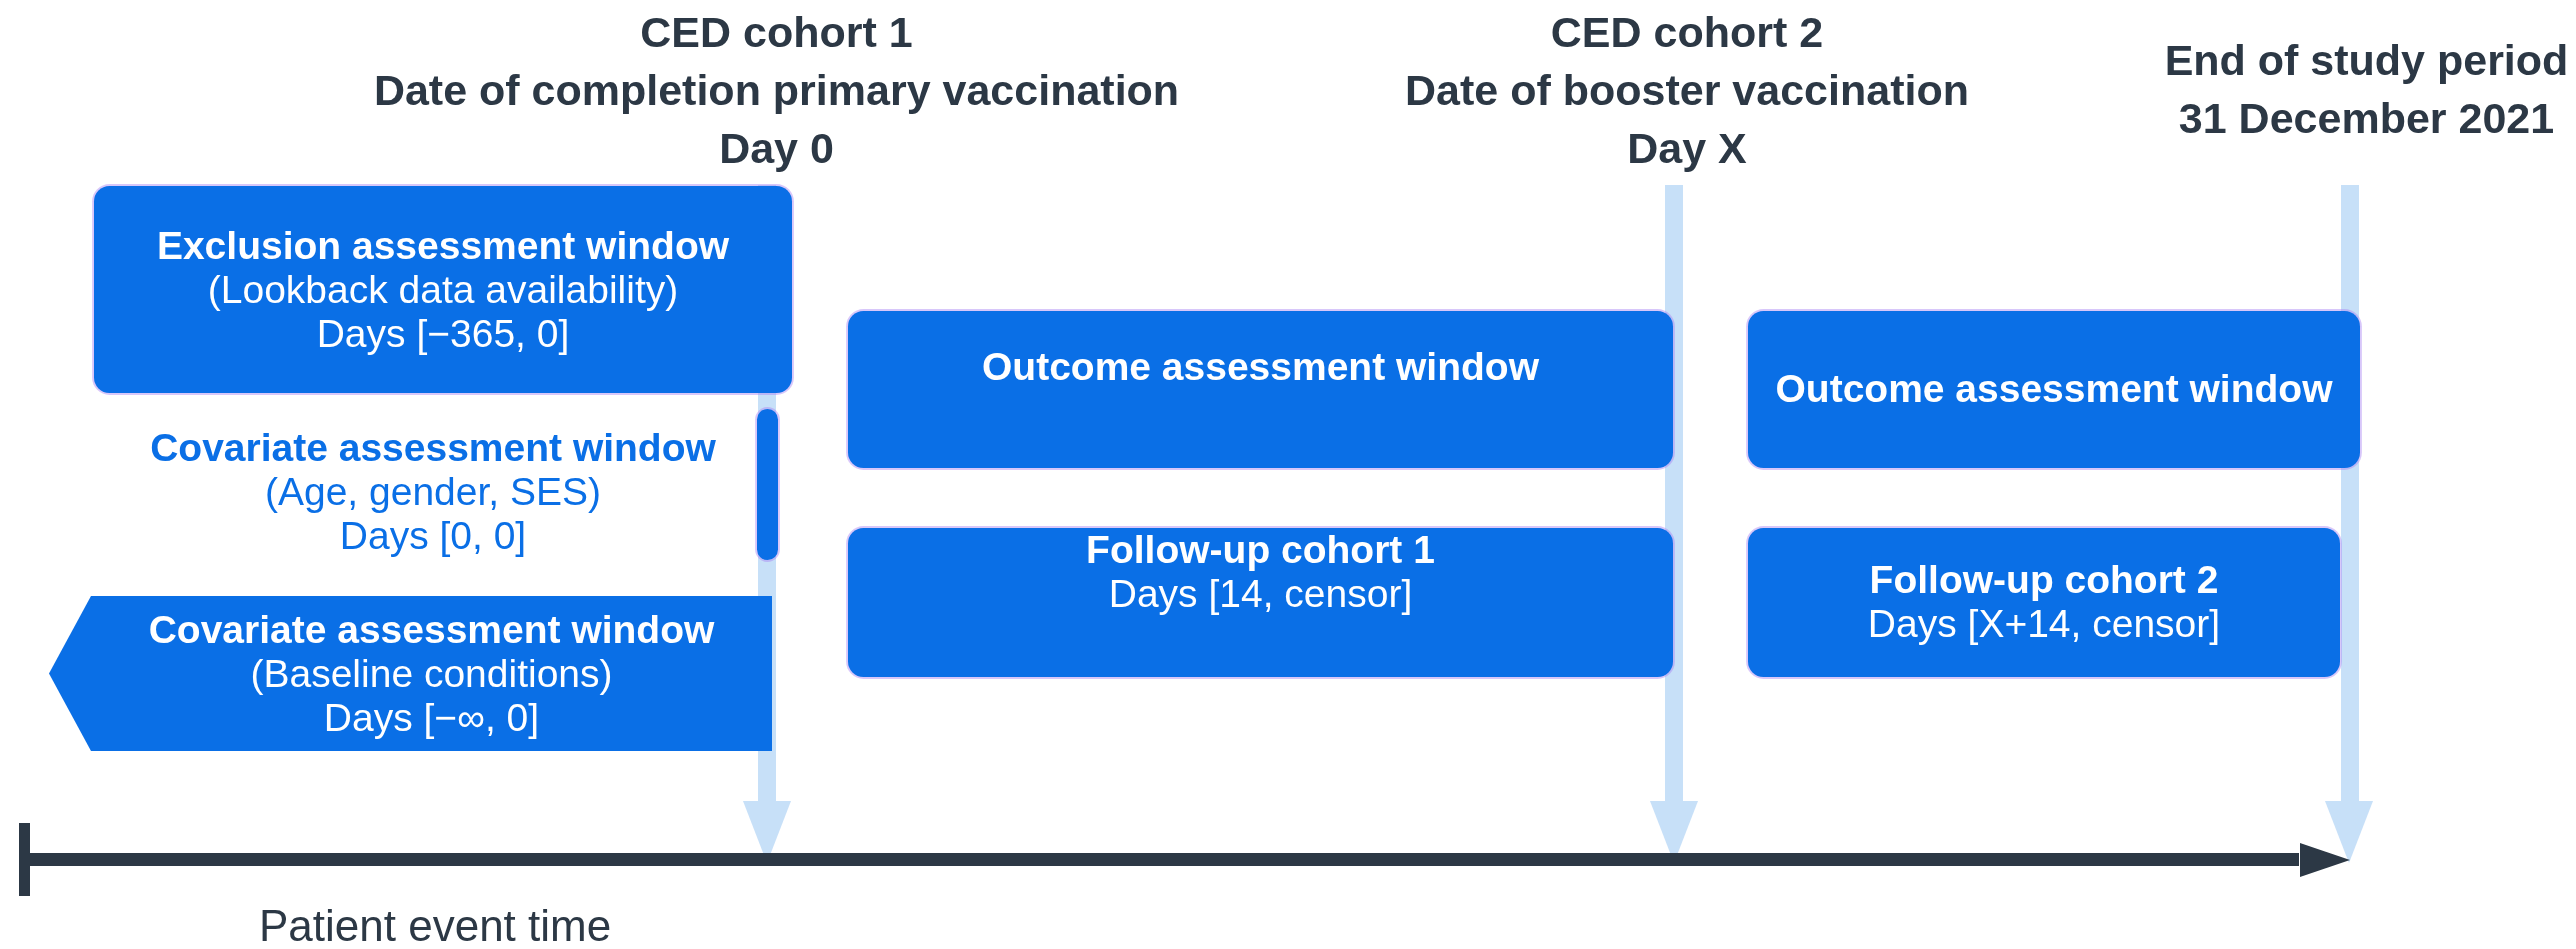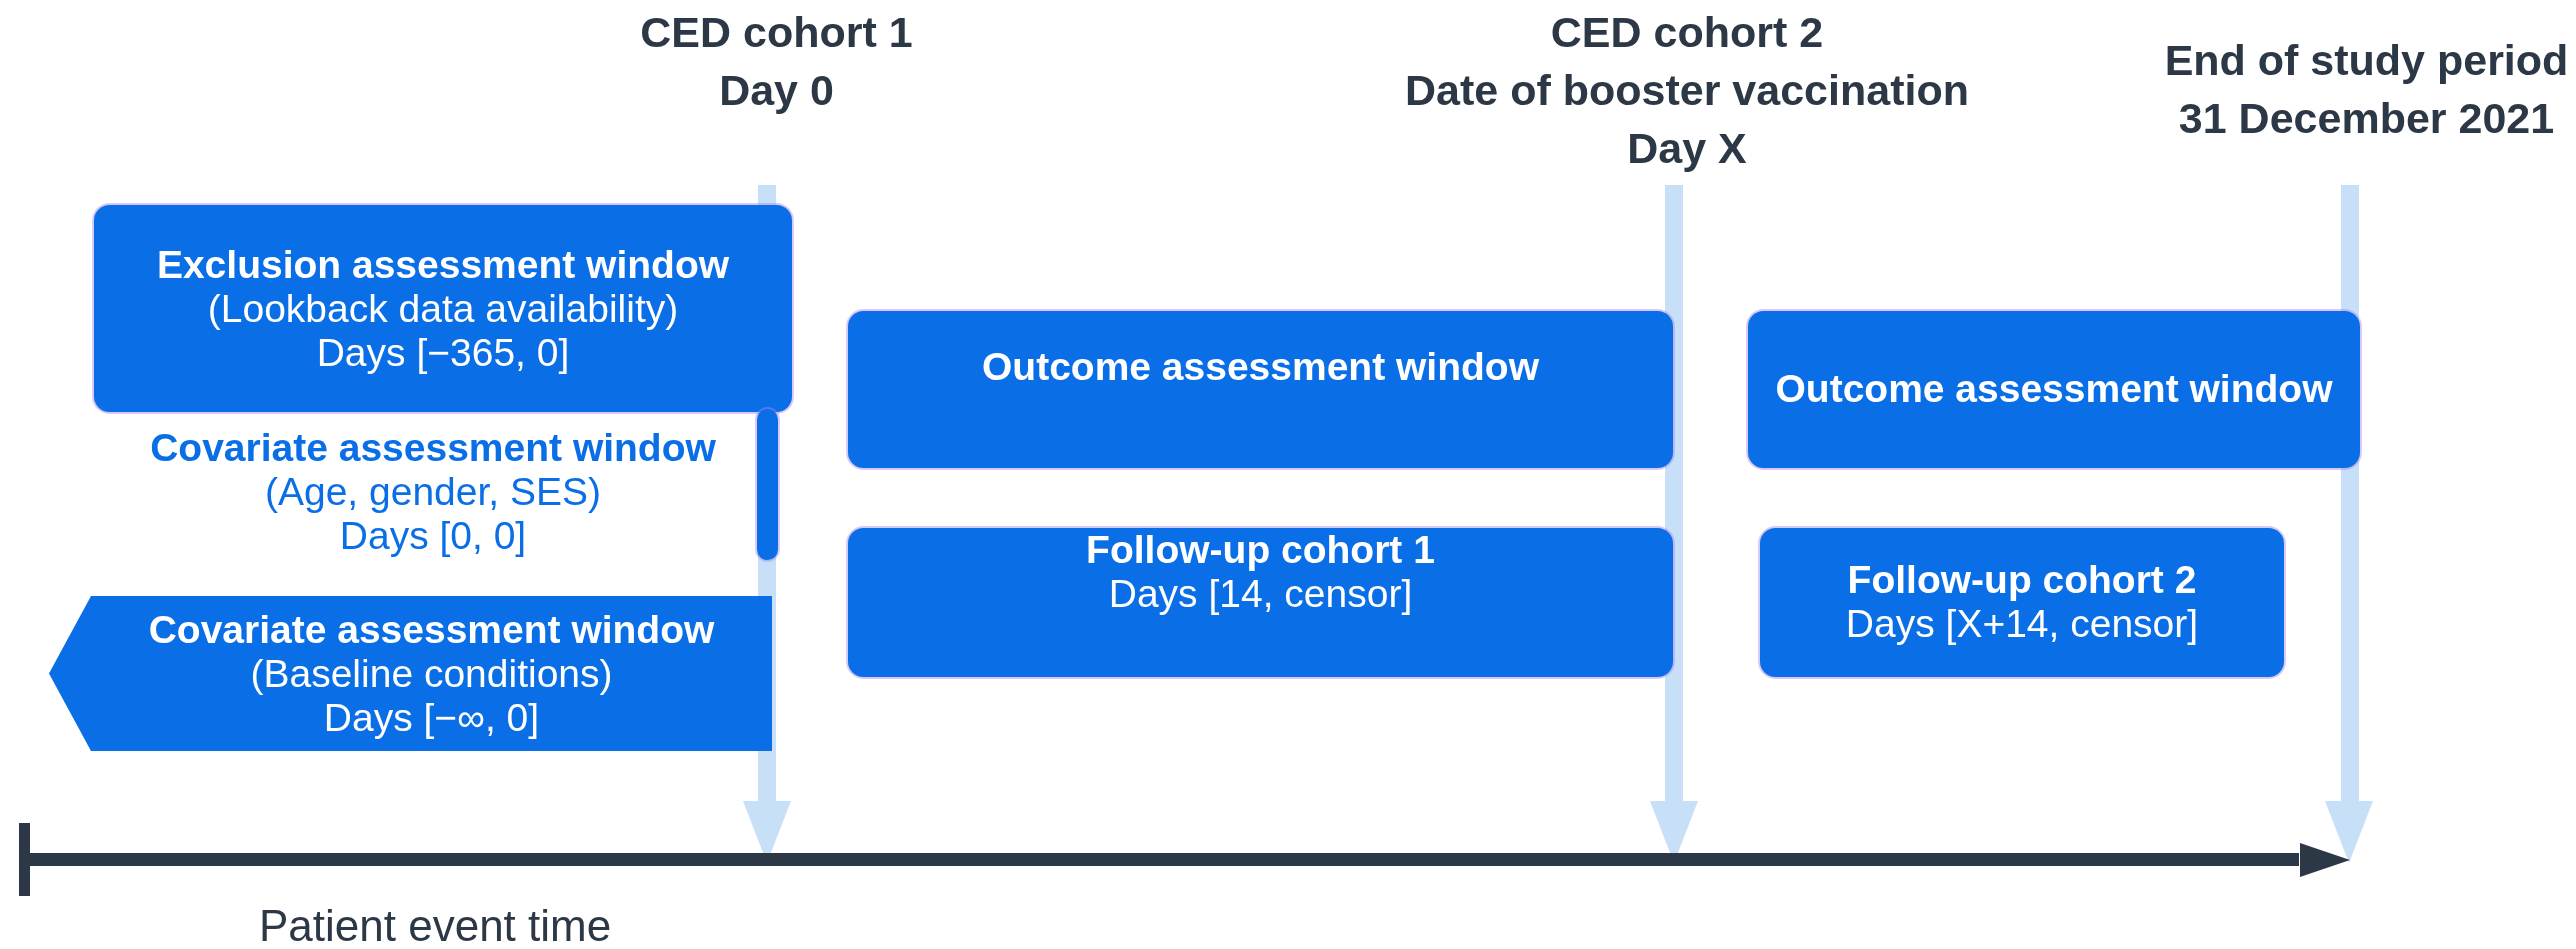--- a/index.html
+++ b/index.html
@@ -52,20 +52,21 @@
   .axis-label{position:absolute;color:var(--ink);
     font-size:44px;font-weight:400;z-index:4;white-space:nowrap;}
 </style>
 </head>
 <body>
 
 <div class="canvas">
 
   <div class="milestone" style="left:129px;top:3.2px;width:1295px;">
     <div class="m-line">CED cohort 1</div>
+    <div class="m-line">Date of completion primary vaccination</div>
     <div class="m-line">Day 0</div>
   </div>
 
   <div class="milestone" style="left:1169px;top:3.2px;width:1036px;">
     <div class="m-line">CED cohort 2</div>
     <div class="m-line">Date of booster vaccination</div>
     <div class="m-line">Day X</div>
   </div>
 
   <div class="milestone" style="left:2043px;top:31px;width:647px;">
@@ -79,21 +80,21 @@
   </div>
   <div>
     <div class="vshaft" style="left:1665px;top:185px;height:616px;"></div>
     <div class="vhead" style="left:1650px;top:801px;"></div>
   </div>
   <div>
     <div class="vshaft" style="left:2341px;top:185px;height:616px;"></div>
     <div class="vhead" style="left:2325px;top:801px;"></div>
   </div>
 
-  <div class="box" style="left:94px;top:205px;width:698px;height:207px;padding-top:38px;">
+  <div class="box" style="left:94px;top:186px;width:698px;height:207px;padding-top:38px;">
     <div class="line b">Exclusion assessment window</div>
     <div class="line">(Lookback data availability)</div>
     <div class="line">Days [−365, 0]</div>
   </div>
 
   <div class="bluetext" style="left:94px;top:426px;width:678px;">
     <div class="line b">Covariate assessment window</div>
     <div class="line">(Age, gender, SES)</div>
     <div class="line">Days [0, 0]</div>
   </div>
@@ -111,21 +112,21 @@
 
   <div class="box" style="left:848px;top:528px;width:825px;height:149px;">
     <div class="line b">Follow-up cohort 1</div>
     <div class="line">Days [14, censor]</div>
   </div>
 
   <div class="box" style="left:1748px;top:311px;width:612px;height:157px;padding-top:56px;">
     <div class="line b">Outcome assessment window</div>
   </div>
 
-  <div class="box" style="left:1748px;top:528px;width:524px;height:149px;padding-top:30px;margin-left:12px;">
+  <div class="box" style="left:1748px;top:528px;width:592px;height:149px;padding-top:30px;">
     <div class="line b">Follow-up cohort 2</div>
     <div class="line">Days [X+14, censor]</div>
   </div>
 
   <div>
     <div class="axis-cap" style="left:19.4px;top:823px;width:11px;height:73px;"></div>
     <div class="axis-bar" style="left:19.4px;top:853px;width:2280px;height:13px;"></div>
     <div class="axis-head" style="left:2300px;top:843px;"></div>
     <div class="axis-label" style="left:259px;top:901px;width:1036px;">Patient event time</div>
   </div>

